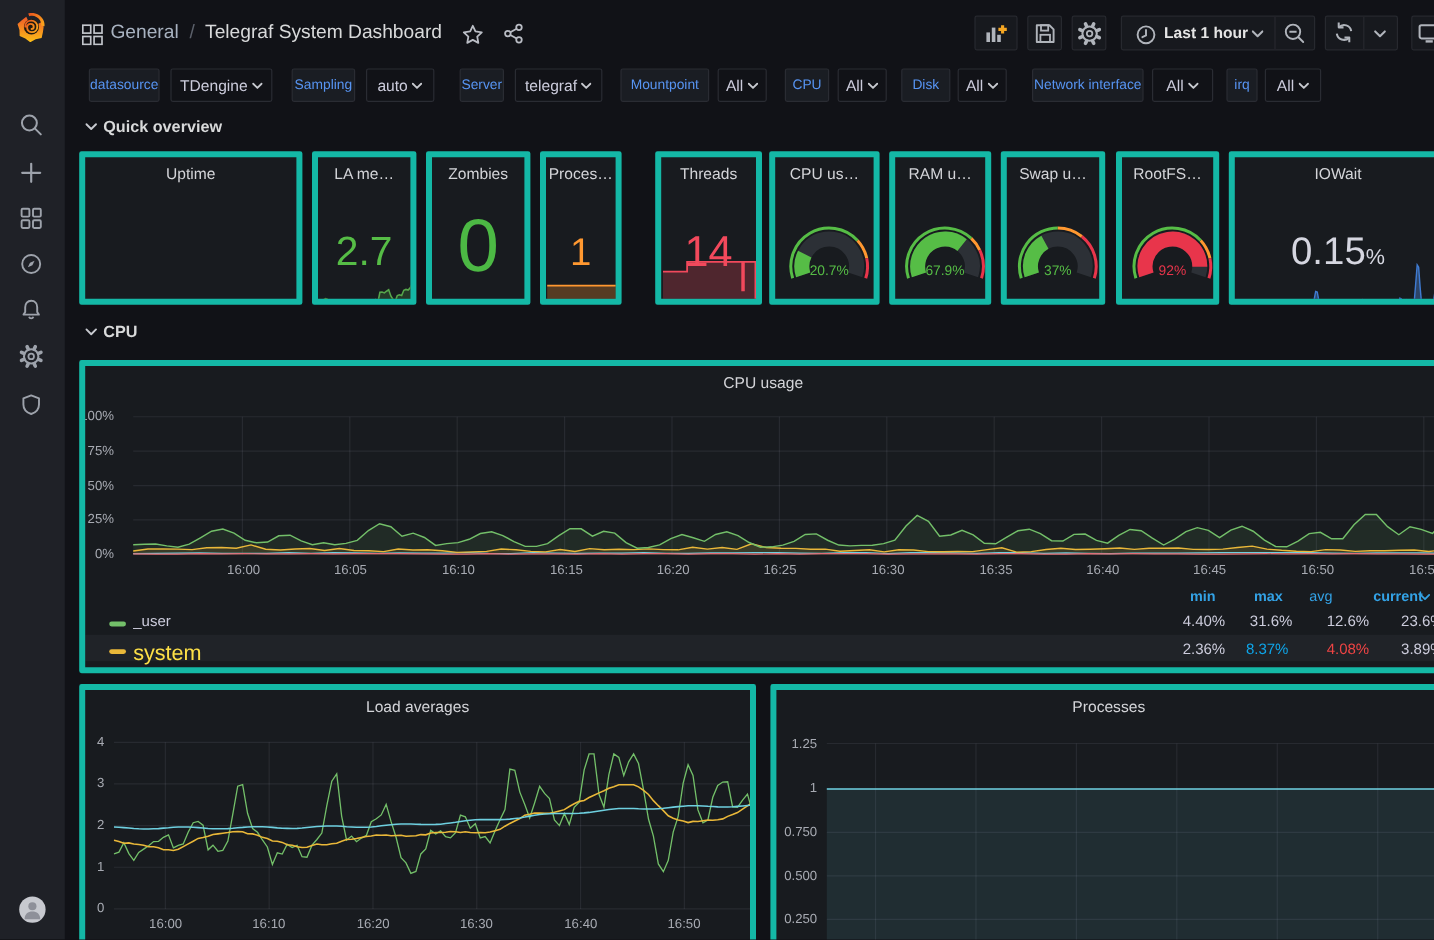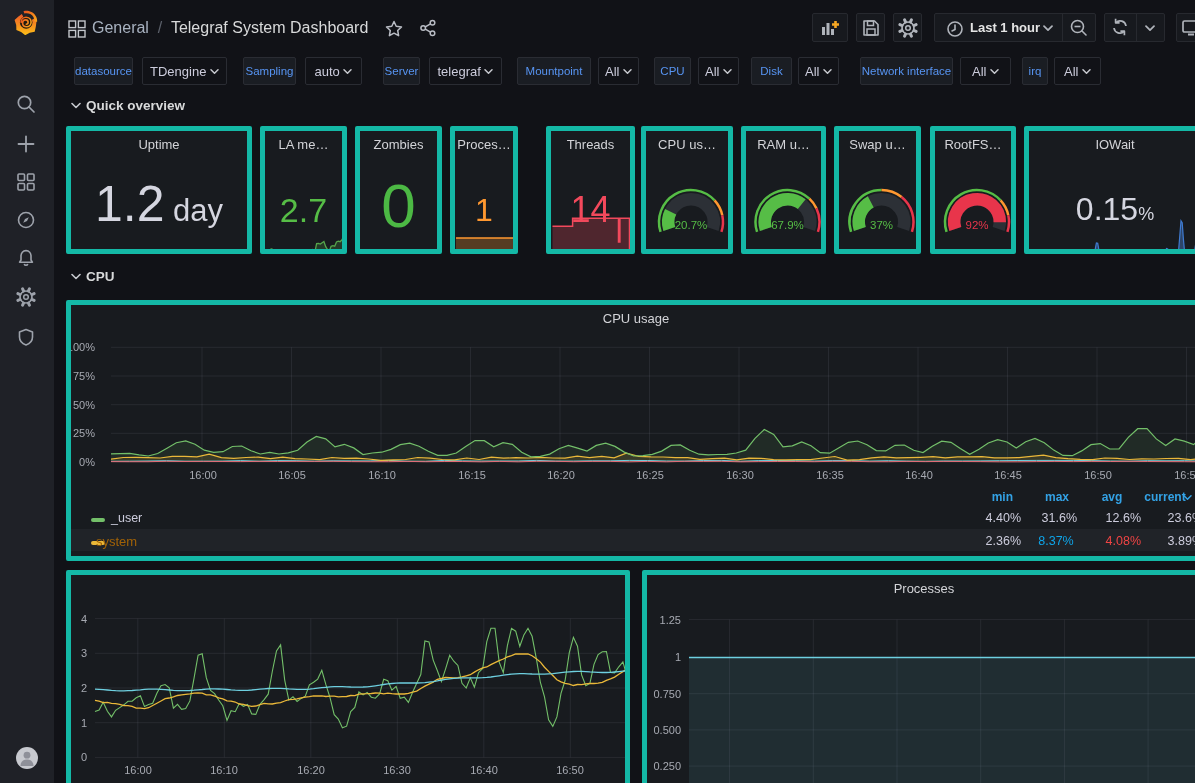--- a/index.html
+++ b/index.html
@@ -224,21 +224,20 @@
   </div>
 <div class="sechdr" style="left:86px;top:98px">Quick overview</div>
 <div class="abs" style="left:71px;top:273px">
     <svg width="10" height="7" viewBox="0 0 10 7" style="">
       <path d="M1,1.5 L5,5.5 L9,1.5" stroke="#c7c9cf" stroke-width="1.6" fill="none" stroke-linecap="round" stroke-linejoin="round"></path>
     </svg>
   </div>
 <div class="sechdr" style="left:86px;top:269px">CPU</div>
 <div class="panel" style="left:66px;top:126px;width:186px;height:128px">
     <div class="ptitle">Uptime</div>
-    <div class="abs" style="left:0;top:44px;width:100%;text-align:center;font-size:50px;line-height:58px;color:#d5d6e0">1.2<span style="font-size:31px"> day</span></div>
   </div>
 <div class="panel" style="left:260px;top:126px;width:87px;height:128px">
     <div class="ptitle">LA me…</div>
     <svg width="87" height="128" style="position:absolute;left:0;top:0">
       <path d="M1.0,121.4 L2.8,119.9 L4.6,118.8 L6.4,117.9 L8.2,118.6 L10.0,118.8 L11.9,122.2 L13.7,122.3 L15.5,122.2 L17.3,123.7 L19.1,123.3 L20.9,125.0 L22.7,123.2 L24.5,122.6 L26.3,120.6 L28.1,119.5 L29.9,120.4 L31.7,119.9 L33.6,120.3 L35.4,119.6 L37.2,121.3 L39.0,124.1 L40.8,123.2 L42.6,125.3 L44.4,123.8 L46.2,124.3 L48.0,118.9 L49.8,121.5 L51.6,112.6 L53.4,112.4 L55.3,113.1 L57.1,111.7 L58.9,110.5 L60.7,115.6 L62.5,118.5 L64.3,120.1 L66.1,115.3 L67.9,114.7 L69.7,115.2 L71.5,110.9 L73.3,110.2 L75.1,110.7 L77.0,108.7 L78.8,105.0 L80.6,105.0 L82.4,105.0 L84.2,110.5 L86.0,105.0 L86.0,127.0 L1.0,127.0 Z" fill="rgba(86,166,75,0.22)"></path>
       <path d="M1.0,121.4 L2.8,119.9 L4.6,118.8 L6.4,117.9 L8.2,118.6 L10.0,118.8 L11.9,122.2 L13.7,122.3 L15.5,122.2 L17.3,123.7 L19.1,123.3 L20.9,125.0 L22.7,123.2 L24.5,122.6 L26.3,120.6 L28.1,119.5 L29.9,120.4 L31.7,119.9 L33.6,120.3 L35.4,119.6 L37.2,121.3 L39.0,124.1 L40.8,123.2 L42.6,125.3 L44.4,123.8 L46.2,124.3 L48.0,118.9 L49.8,121.5 L51.6,112.6 L53.4,112.4 L55.3,113.1 L57.1,111.7 L58.9,110.5 L60.7,115.6 L62.5,118.5 L64.3,120.1 L66.1,115.3 L67.9,114.7 L69.7,115.2 L71.5,110.9 L73.3,110.2 L75.1,110.7 L77.0,108.7 L78.8,105.0 L80.6,105.0 L82.4,105.0 L84.2,110.5 L86.0,105.0" stroke="#56a64b" stroke-width="1.3" fill="none"></path>
     </svg>
     <div class="abs" style="left:0;top:60px;width:100%;text-align:center;font-size:34px;color:#56bd46">2.7</div>
   </div>
 <div class="panel" style="left:355px;top:126px;width:87px;height:128px">
@@ -353,46 +352,47 @@
     <div class="axis" style="left:562px;top:164px;width:34px;text-align:center">16:25</div>
     <div class="axis" style="left:652px;top:164px;width:34px;text-align:center">16:30</div>
     <div class="axis" style="left:742px;top:164px;width:34px;text-align:center">16:35</div>
     <div class="axis" style="left:831px;top:164px;width:34px;text-align:center">16:40</div>
     <div class="axis" style="left:920px;top:164px;width:34px;text-align:center">16:45</div>
     <div class="axis" style="left:1010px;top:164px;width:34px;text-align:center">16:50</div>
     <div class="axis" style="left:1100px;top:164px;width:34px;text-align:center">16:55</div>
     <div class="abs" style="left:0;top:224px;width:1140px;height:22px;background:rgba(204,204,220,0.05)"></div>
     <div style="position:absolute;font-size:12px;font-weight:600;color:#33a2e5;text-align:right;left:900px;top:185px;width:42px">min</div>
     <div style="position:absolute;font-size:12px;font-weight:600;color:#33a2e5;text-align:right;left:956px;top:185px;width:42px">max</div>
-    <div style="position:absolute;font-size:12px;font-weight:700;color:#33a2e5;text-align:center;left:1020px;top:185px;width:42px">avg</div>
+    <div style="position:absolute;font-size:12px;font-weight:400;color:#33a2e5;text-align:left;left:1020px;top:185px;width:42px">avg</div>
     <div style="position:absolute;font-size:12px;font-weight:600;color:#33a2e5;text-align:right;left:1070px;top:185px;width:48px">current&nbsp;</div>
     <div class="abs" style="left:1112px;top:189px">
       <svg width="9" height="7" viewBox="0 0 9 7" style="">
         <path d="M1,1.8 L4.5,5.3 L8,1.8" stroke="#33a2e5" stroke-width="1.5" fill="none" stroke-linecap="round" stroke-linejoin="round"></path>
       </svg>
     </div>
     <div class="abs" style="left:20px;top:213px;width:14px;height:4px;border-radius:2px;background:#73bf69"></div>
     <div class="abs" style="left:40px;top:206px;font-size:12.5px;color:#ccccdc">_user</div>
     <div class="abs" style="left:908px;top:206px;width:42px;text-align:right;font-size:12.5px;color:#ccccdc">4.40%</div>
     <div class="abs" style="left:964px;top:206px;width:42px;text-align:right;font-size:12.5px;color:#ccccdc">31.6%</div>
     <div class="abs" style="left:1028px;top:206px;width:42px;text-align:right;font-size:12.5px;color:#ccccdc">12.6%</div>
     <div class="abs" style="left:1090px;top:206px;width:42px;text-align:right;font-size:12.5px;color:#ccccdc">23.6%</div>
     <div class="abs" style="left:20px;top:236px;width:14px;height:4px;border-radius:2px;background:#eab839"></div>
-    <div class="abs" style="left:25px;top:229px;font-size:13px;color:#a16207">system</div>
+    <div class="abs" style="left:40px;top:229px;font-size:18px;color:#fde047">system</div>
     <div class="abs" style="left:908px;top:229px;width:42px;text-align:right;font-size:12.5px;color:#ccccdc">2.36%</div>
     <div class="abs" style="left:964px;top:229px;width:42px;text-align:center;font-size:12.5px;color:#0ea5e9">8.37%</div>
     <div class="abs" style="left:1028px;top:229px;width:42px;text-align:right;font-size:12.5px;color:#ef4444">4.08%</div>
     <div class="abs" style="left:1090px;top:229px;width:42px;text-align:right;font-size:12.5px;color:#ccccdc">3.89%</div>
     <div class="abs" style="left:40px;top:254px;font-size:12.5px;color:#ccccdc">_ti</div>
     <div class="abs" style="left:908px;top:254px;width:42px;text-align:right;font-size:12.5px;color:#ccccdc">0.626%</div>
     <div class="abs" style="left:964px;top:254px;width:42px;text-align:right;font-size:12.5px;color:#ccccdc">4.11%</div>
     <div class="abs" style="left:1028px;top:254px;width:42px;text-align:right;font-size:12.5px;color:#ccccdc">1.18%</div>
     <div class="abs" style="left:1090px;top:254px;width:42px;text-align:right;font-size:12.5px;color:#ccccdc">1.24%</div>
   </div>
 <div class="panel" style="left:66px;top:570px;width:564px;height:245px">
+    <div class="ptitle">Load averages</div>
     <svg width="564" height="245" style="position:absolute;left:0;top:0">
       <line x1="24" y1="182.4" x2="556" y2="182.4" stroke="rgba(204,204,220,0.09)"></line>
       <line x1="24" y1="147.7" x2="556" y2="147.7" stroke="rgba(204,204,220,0.09)"></line>
       <line x1="24" y1="113.0" x2="556" y2="113.0" stroke="rgba(204,204,220,0.09)"></line>
       <line x1="24" y1="78.3" x2="556" y2="78.3" stroke="rgba(204,204,220,0.09)"></line>
       <line x1="24" y1="43.6" x2="556" y2="43.6" stroke="rgba(204,204,220,0.09)"></line>
       <line x1="66.8" y1="43.6" x2="66.8" y2="182.4" stroke="rgba(204,204,220,0.09)"></line>
       <line x1="153.3" y1="43.6" x2="153.3" y2="182.4" stroke="rgba(204,204,220,0.09)"></line>
       <line x1="239.8" y1="43.6" x2="239.8" y2="182.4" stroke="rgba(204,204,220,0.09)"></line>
       <line x1="326.3" y1="43.6" x2="326.3" y2="182.4" stroke="rgba(204,204,220,0.09)"></line>

